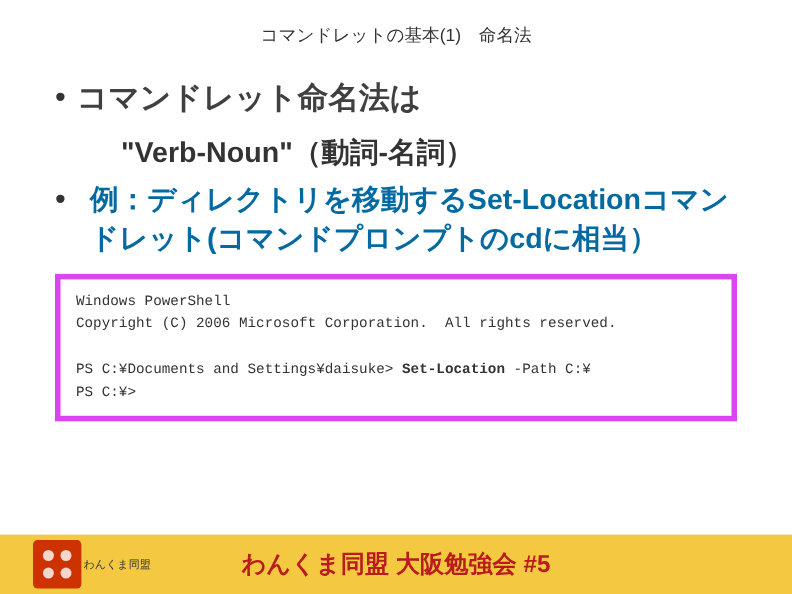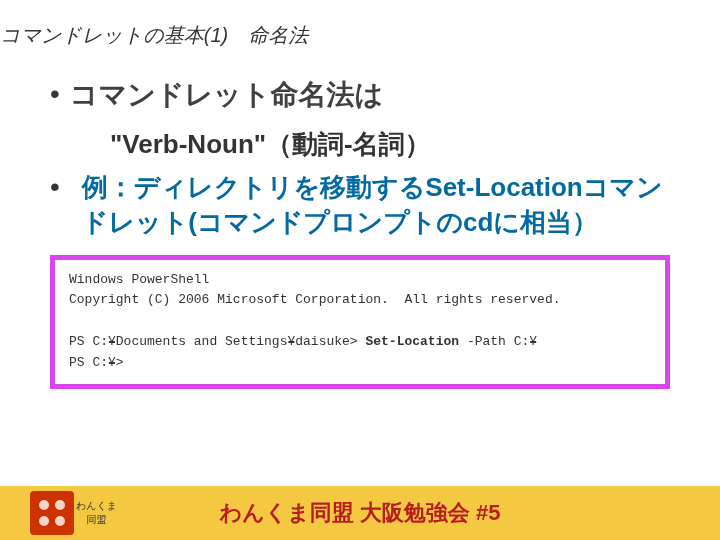--- a/index.html
+++ b/index.html
@@ -20,27 +20,26 @@
     .slide-container {
       width: 720px;
       height: 540px;
       background: #ffffff;
       position: relative;
       display: flex;
       flex-direction: column;
     }
 
     .slide-title {
-      text-align: left;
-      font-size: 20px;
+      text-align: center;
+      font-size: 16px;
       font-weight: normal;
       color: #333333;
       padding: 22px 0 18px 0;
       font-family: 'MS PGothic', 'Meiryo', sans-serif;
-      font-style: italic;
     }
 
     .slide-content {
       flex: 1;
       padding: 10px 50px 10px 50px;
     }
 
     .bullet-item {
       display: flex;
       align-items: flex-start;
@@ -131,21 +130,21 @@
       background: #cc3300;
       border-radius: 4px;
       display: flex;
       align-items: center;
       justify-content: center;
       margin-right: 2px;
     }
 
     .logo-text-box {
       display: flex;
-      flex-direction: column;
+      flex-direction: row;
       align-items: center;
       justify-content: center;
     }
 
     .logo-top {
       font-size: 10px;
       color: #333;
       font-family: sans-serif;
     }
 

